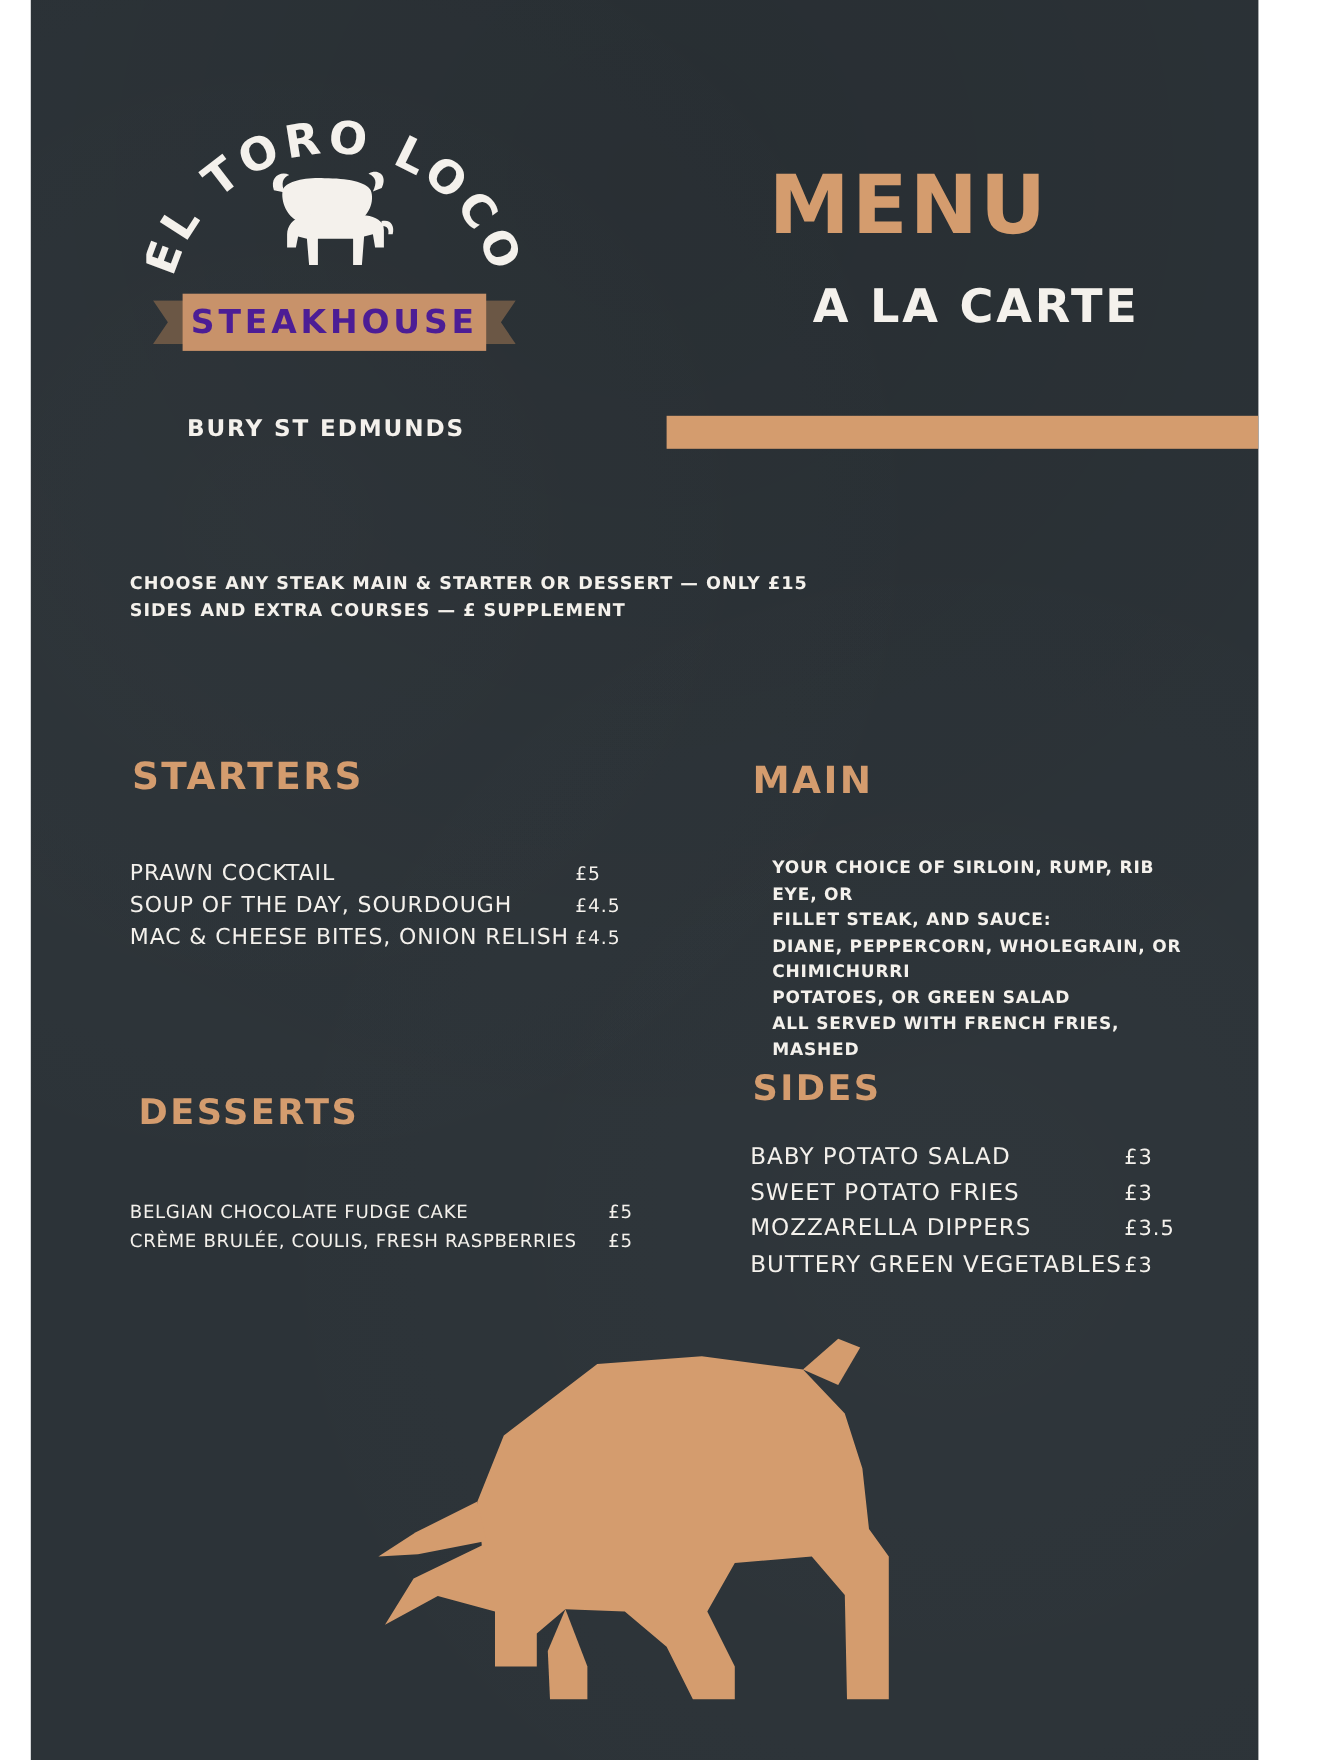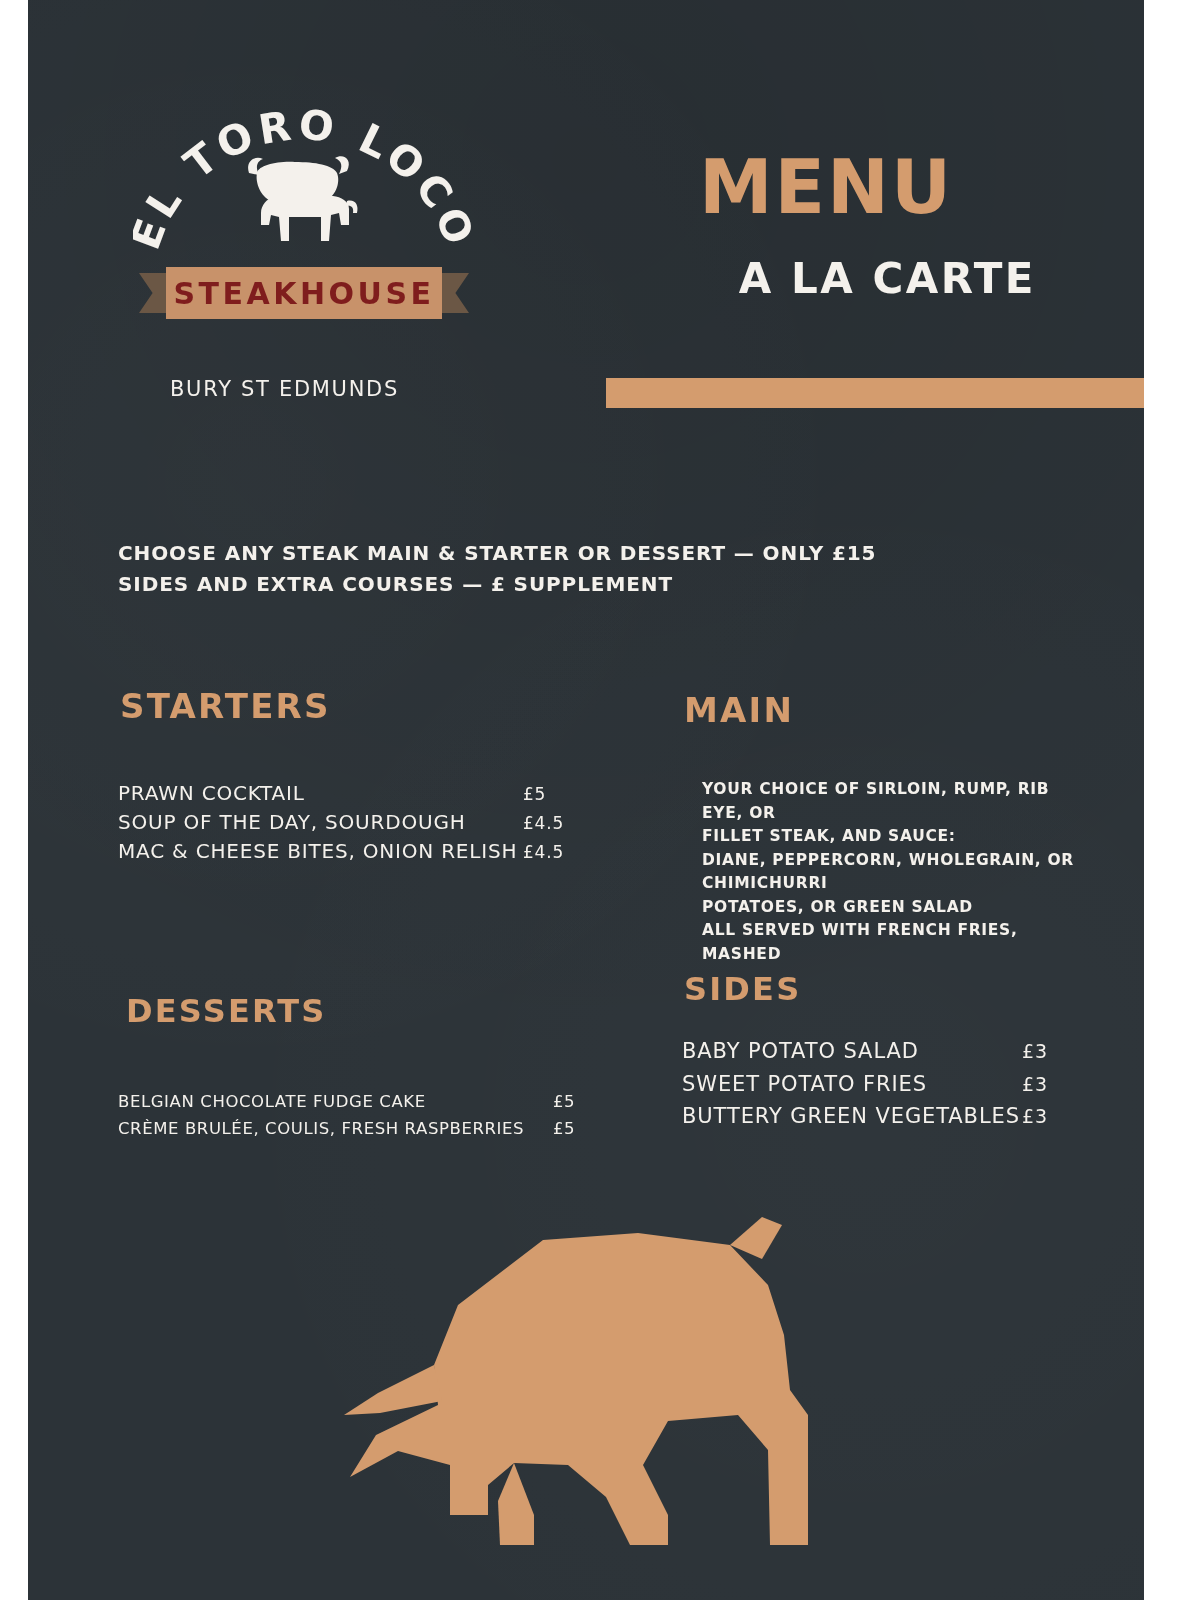--- a/index.html
+++ b/index.html
@@ -61,37 +61,37 @@
     background: #c8926a;
     display: flex;
     align-items: center;
     justify-content: center;
   }
   .ribbon-center span {
     font-family: "DejaVu Sans", sans-serif;
     font-weight: 700;
     font-size: 30px;
     letter-spacing: 3.5px;
-    color: #7f1d1d;
+    color: #4c1d95;
   }
   .ribbon-tail {
     position: absolute;
     top: 6px;
     width: 34px; height: 40px;
     background: #6b5745;
   }
   .ribbon-tail.left  { left: 0;  clip-path: polygon(0 0, 100% 0, 100% 100%, 0 100%, 40% 50%); }
   .ribbon-tail.right { right: 0; clip-path: polygon(0 0, 100% 0, 60% 50%, 100% 100%, 0 100%); }
 
   .location {
     position: absolute;
     left: 142px;
     top: 377px;
     font-family: "DejaVu Sans", sans-serif;
-    font-weight: 400;
+    font-weight: 700;
     font-size: 21px;
     letter-spacing: 1.7px;
     color: #f4f1ec;
   }
 
   
   .menu-title {
     position: absolute;
     right: 108px;
     top: 150px;
@@ -126,25 +126,24 @@
     background: #d49c6e;
   }
 
   
   .intro {
     position: absolute;
     left: 90px;
     top: 518px;
     font-family: "DejaVu Sans", sans-serif;
     font-weight: 700;
-    font-size: 20px;
+    font-size: 16px;
     letter-spacing: 0.9px;
     line-height: 1.55;
     color: #f4f1ec;
-    margin-top: 20px;
   }
 
   
   .section-heading {
     font-family: "DejaVu Sans", sans-serif;
     font-weight: 700;
     letter-spacing: 2.2px;
     color: #d49c6e;
   }
 
@@ -303,20 +302,24 @@
   <div class="item-list sides-list">
     <div class="item-row">
       <span class="item-name">BABY POTATO SALAD</span>
       <span class="item-price">£3</span>
     </div>
     <div class="item-row">
       <span class="item-name">SWEET POTATO FRIES</span>
       <span class="item-price">£3</span>
     </div>
     <div class="item-row">
+      <span class="item-name">MOZZARELLA DIPPERS</span>
+      <span class="item-price">£3.5</span>
+    </div>
+    <div class="item-row">
       <span class="item-name">BUTTERY GREEN VEGETABLES</span>
       <span class="item-price">£3</span>
     </div>
   </div>
 
   <div class="bull-illustration">
     <svg viewBox="0 0 540 330" width="540" height="330" xmlns="http://www.w3.org/2000/svg">
       <g fill="#d49c6e">
 
         <path d="M120,90 L205,25 L300,18 L392,30 L430,70 L446,120 L452,175 L470,200

